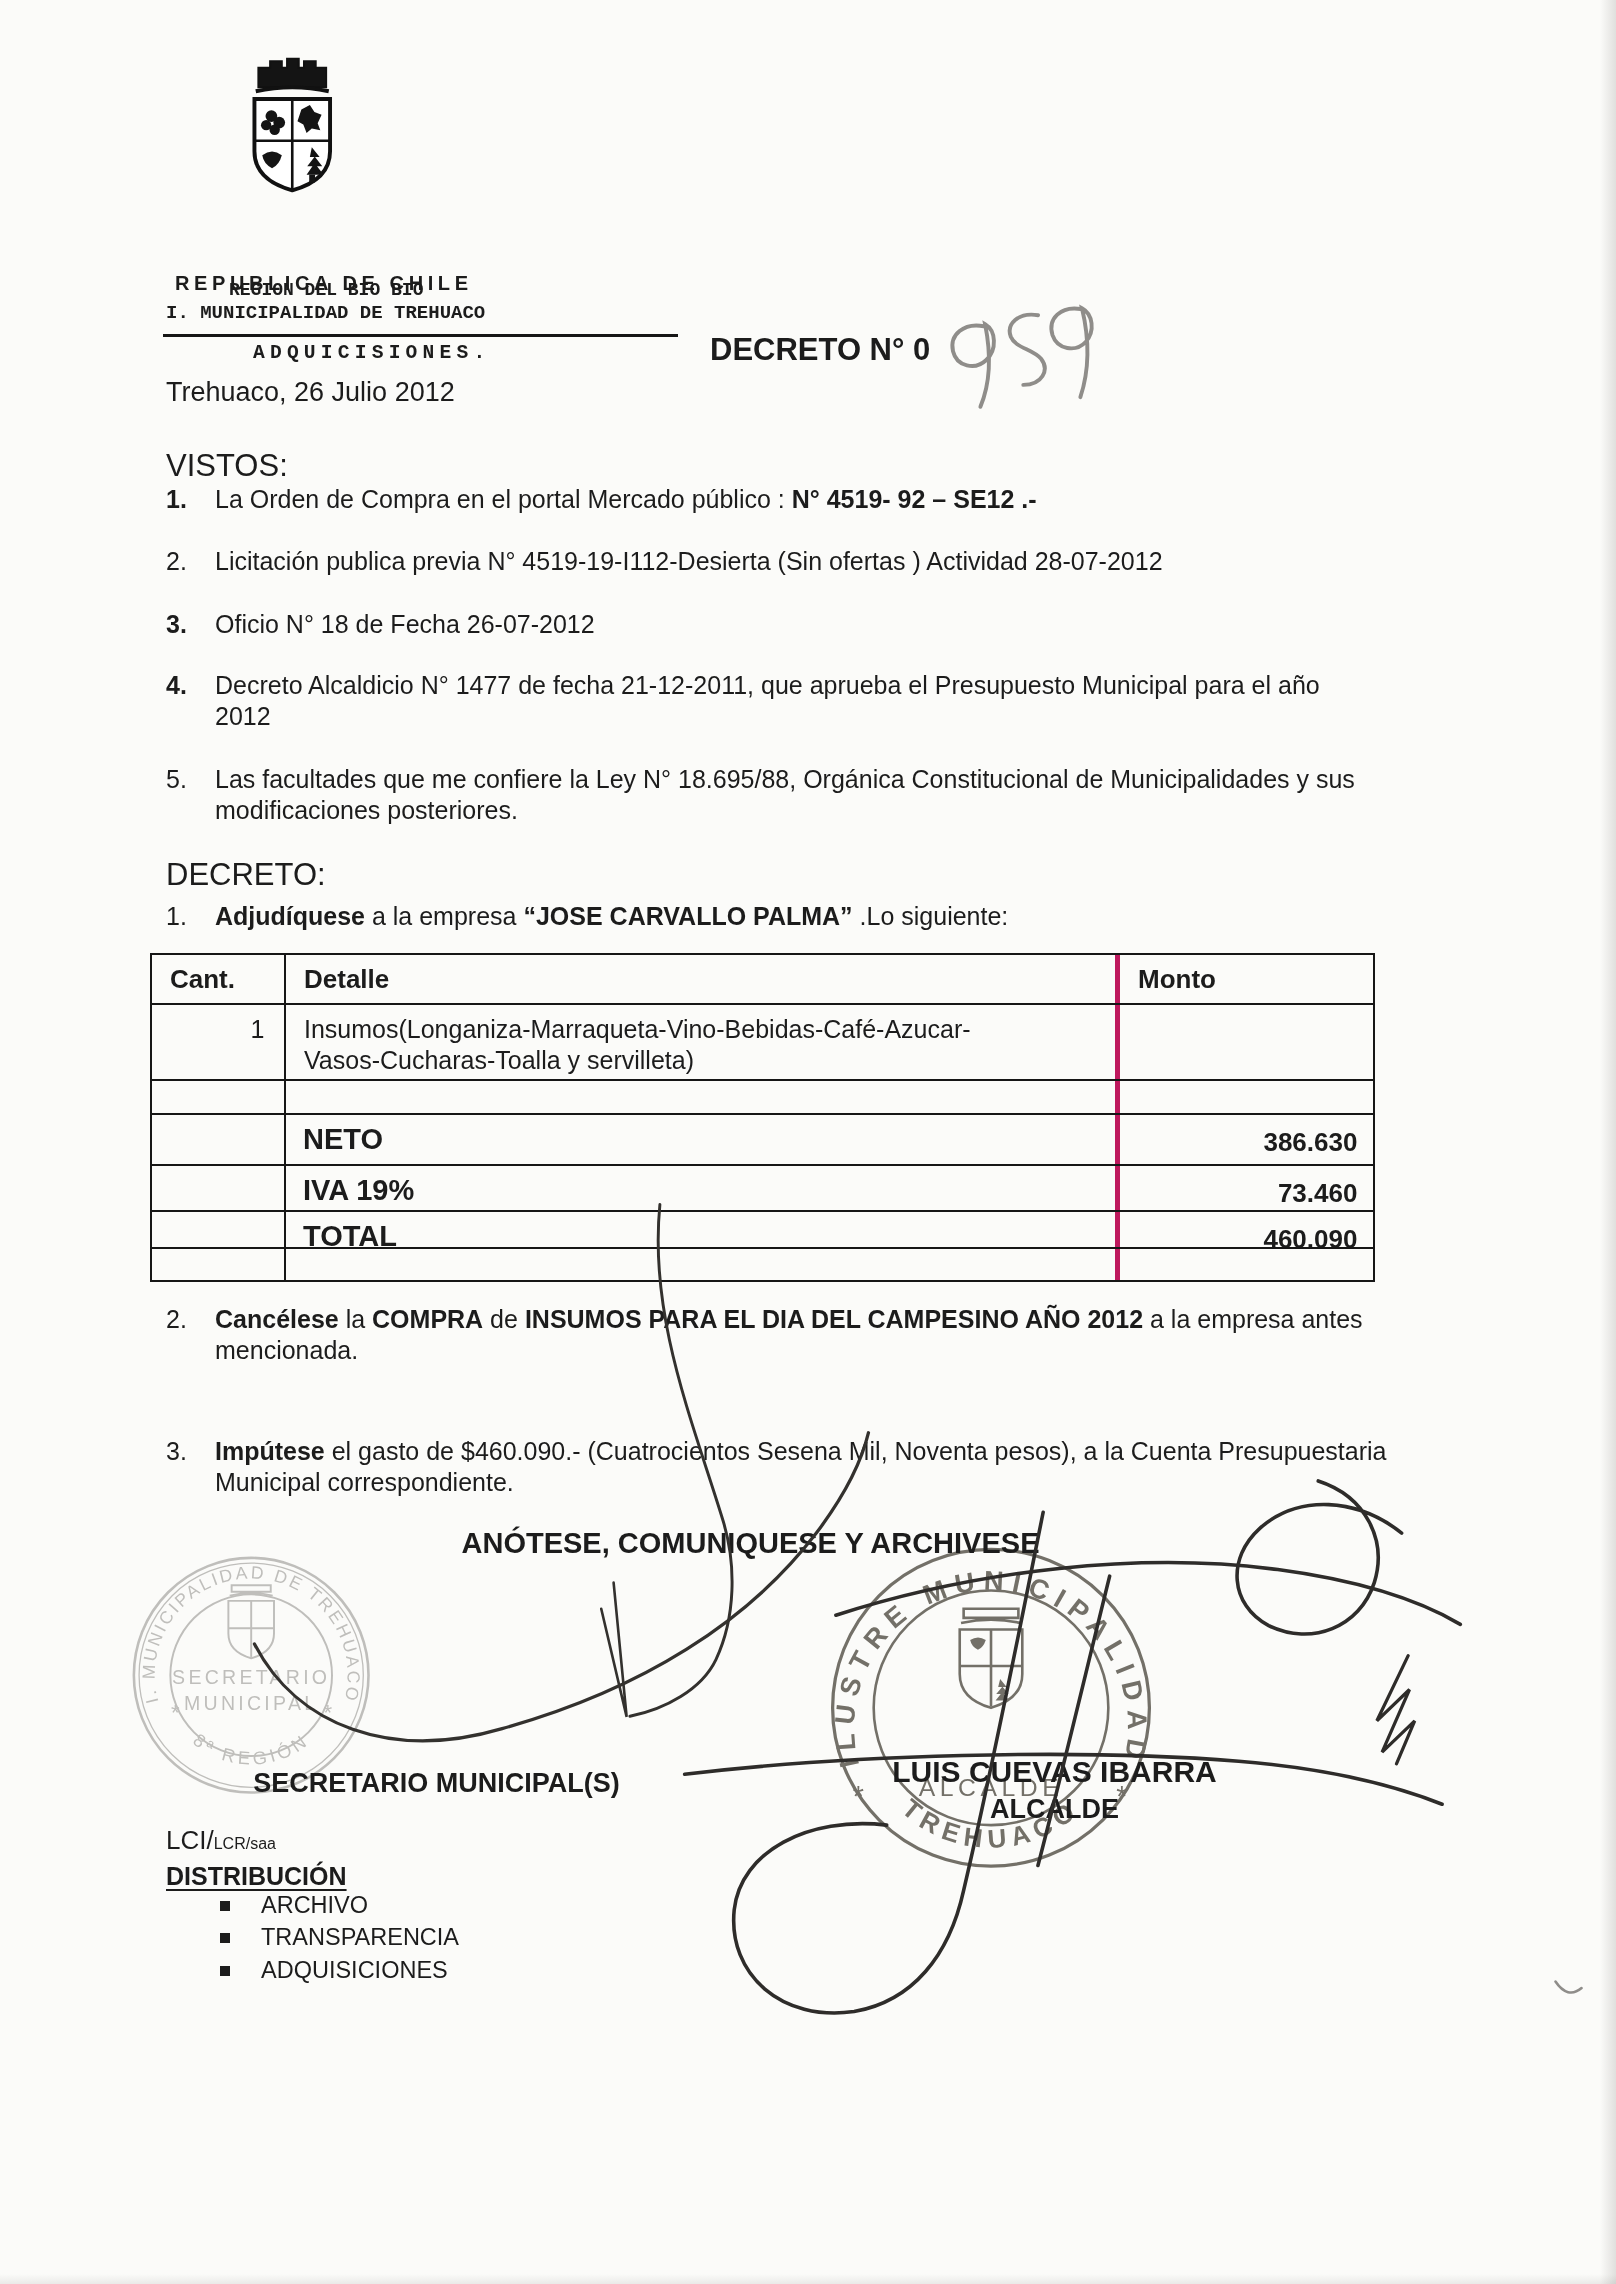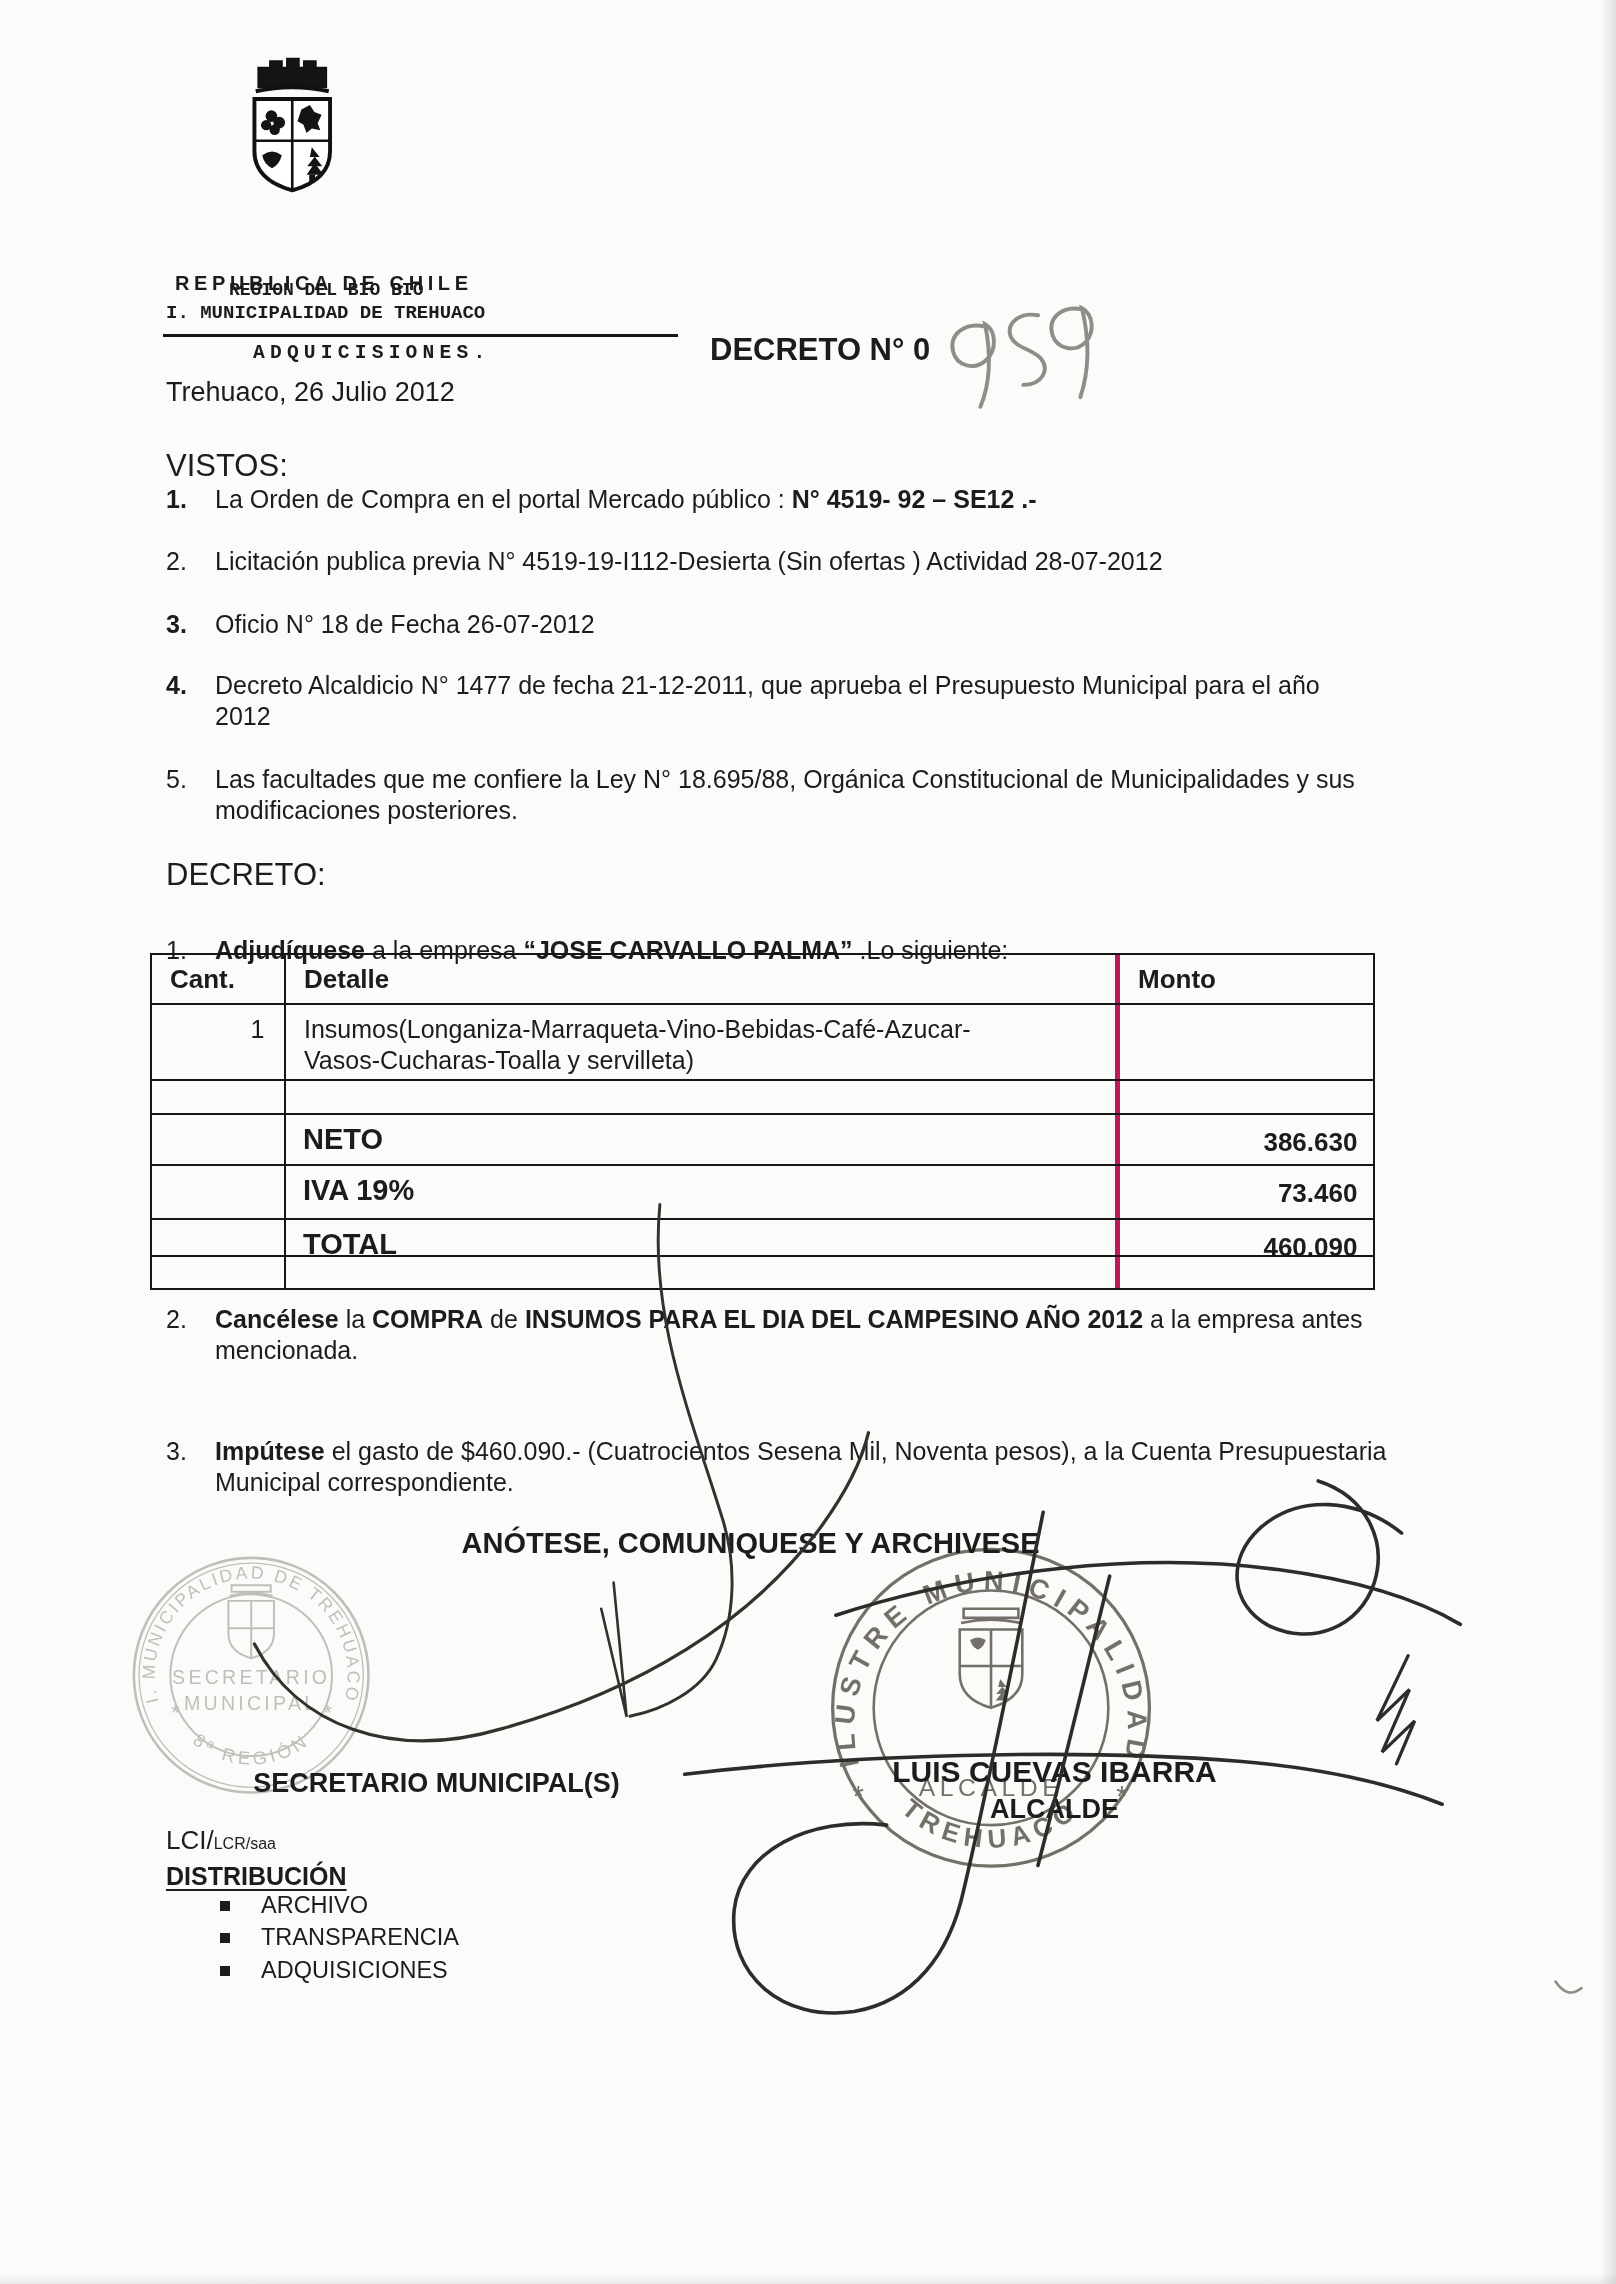--- a/index.html
+++ b/index.html
@@ -179,21 +179,21 @@
     <span class="inum"></span><span>2012</span>
   </div>
 
   <div class="abs item z2" style="left:166px; top:764px;">
     <span class="inum">5.</span><span>Las facultades que me confiere la Ley N° 18.695/88, Orgánica Constitucional de Municipalidades y sus</span><br>
     <span class="inum"></span><span>modificaciones posteriores.</span>
   </div>
 
   <div class="abs sec z2" style="left:166px; top:857px;">DECRETO:</div>
 
-  <div class="abs item z2" style="left:166px; top:935px;">
+  <div class="abs item z2" style="left:166px; top:901px;">
     <span class="inum">1.</span><span class="b">Adjudíquese</span><span> a la empresa </span><span class="b">“JOSE CARVALLO PALMA”</span><span>  .Lo siguiente:</span>
   </div>
 
   <div class="tbl">
     <div class="tr" style="height:48px">
       <div class="td c1 th">Cant.</div>
       <div class="td c2 th">Detalle</div>
       <div class="td c3 th">Monto</div>
     </div>
     <div class="tr" style="height:76px">
@@ -207,21 +207,21 @@
     <div class="tr" style="height:34px">
       <div class="td c1"></div>
         <div class="td c2"></div>
         <div class="td c3"></div>
     </div>
     <div class="tr" style="height:51px">
       <div class="td c1"></div>
       <div class="td c2 sum-lab">NETO</div>
       <div class="td c3 sum-val">386.630</div>
     </div>
-    <div class="tr" style="height:54px">
+    <div class="tr" style="height:46px">
       <div class="td c1"></div>
       <div class="td c2 sum-lab">IVA 19%</div>
       <div class="td c3 sum-val">73.460</div>
     </div>
     <div class="tr" style="height:37px">
       <div class="td c1"></div>
       <div class="td c2 sum-lab">TOTAL</div>
       <div class="td c3 sum-val">460.090</div>
     </div>
     <div class="tr" style="height:33px">

